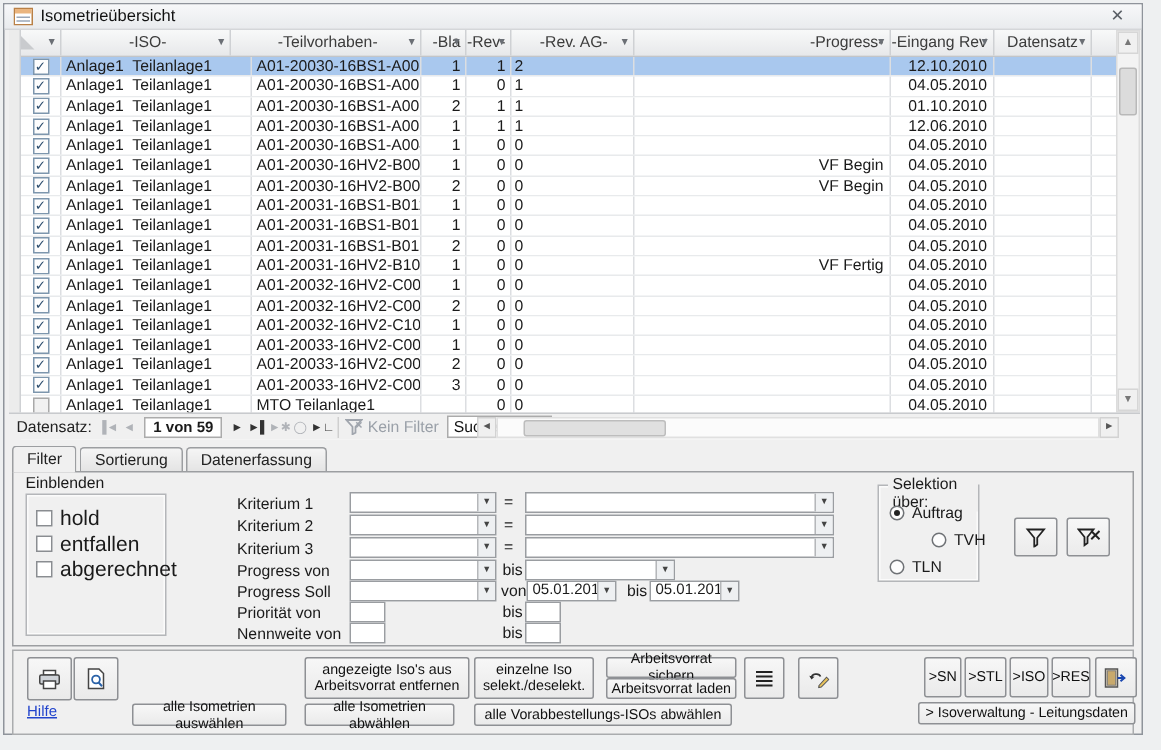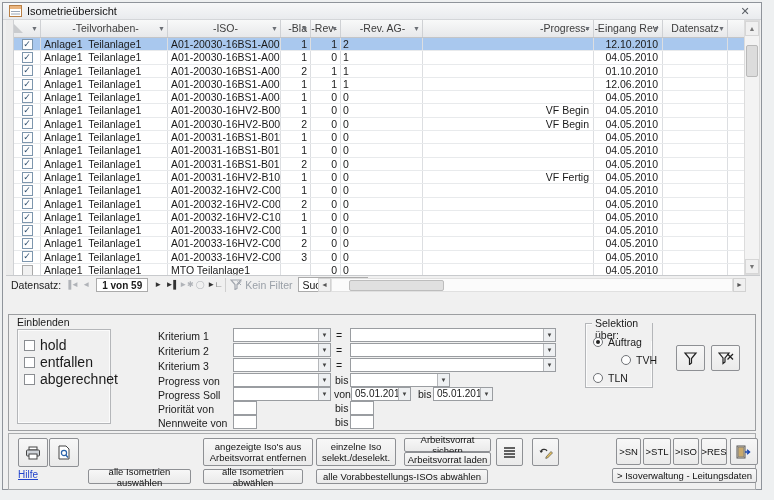--- a/index.html
+++ b/index.html
@@ -127,22 +127,22 @@
       <span class="close-btn">✕</span>
     </div>
 
     <div class="sel-strip"></div>
     <div class="grid">
       <div class="thead">
         <div class="hcell c-cb">
           <span class="corner-tri"></span>
           <span class="dd">▼</span>
         </div>
+        <div class="hcell c-iso"><span>-ISO-</span><span class="dd">▼</span></div>
         <div class="hcell c-tvh"><span>-Teilvorhaben-</span><span class="dd">▼</span></div>
-        <div class="hcell c-iso"><span>-ISO-</span><span class="dd">▼</span></div>
         <div class="hcell c-bla"><span>-Bla</span><span class="dd">▼</span></div>
         <div class="hcell c-rev"><span>-Rev-</span><span class="dd">▼</span></div>
         <div class="hcell c-revag"><span>-Rev. AG-</span><span class="dd">▼</span></div>
         <div class="hcell c-prio"><span>Priorität</span><span class="dd">▼</span></div>
         <div class="hcell c-prog"><span>-Progress-</span><span class="dd">▼</span></div>
         <div class="hcell c-eing"><span>-Eingang Rev</span><span class="dd">▼</span></div>
         <div class="hcell c-unt"><span>Datensatz</span><span class="dd">▼</span></div>
         <div class="hcell c-sp"></div>
       </div>
       <div class="tbody" id="tbody">
@@ -414,20 +414,25 @@
       <input class="suchen" value="Suchen" style="">
       <div class="hscroll">
         <div class="harrow" style="left:0;">◄</div>
         <div class="htrack">
           <div class="hthumb"></div>
         </div>
         <div class="harrow" style="right:0;">►</div>
       </div>
     </div>
 
+    <div class="tabstrip">
+      <div class="tab active">Filter</div>
+      <div class="tab">Sortierung</div>
+      <div class="tab">Datenerfassung</div>
+    </div>
     <div class="tabpage"></div>
 
     <div class="flabel" style="left:14px; top:313px;">Einblenden</div>
     <div class="groupbox" style="left:14px; top:326px; width:94px; height:95px;"></div>
     <div id="einblenden">
         <div class="ckrow" style="left: 21px; top: 334px;">
           <span class="ck"></span>
           <span>hold</span>
         </div>
         <div class="ckrow" style="left: 21px; top: 351px;">

